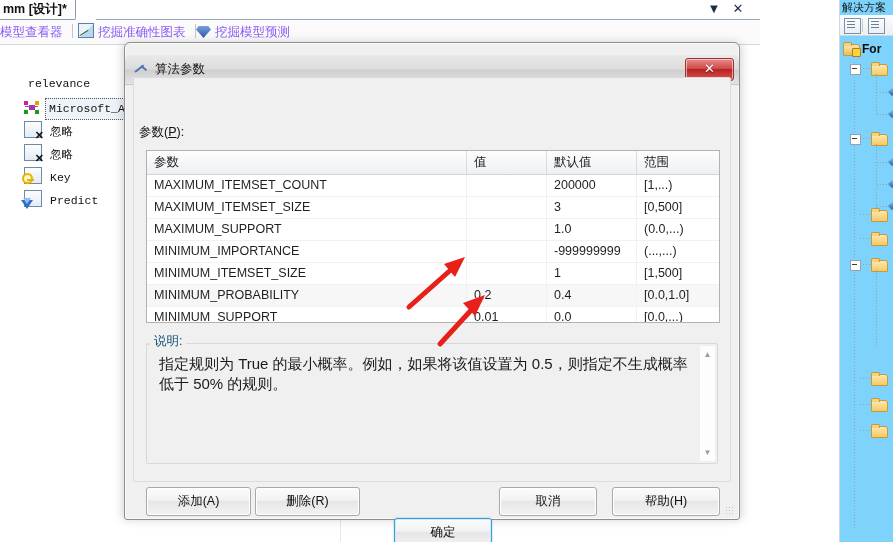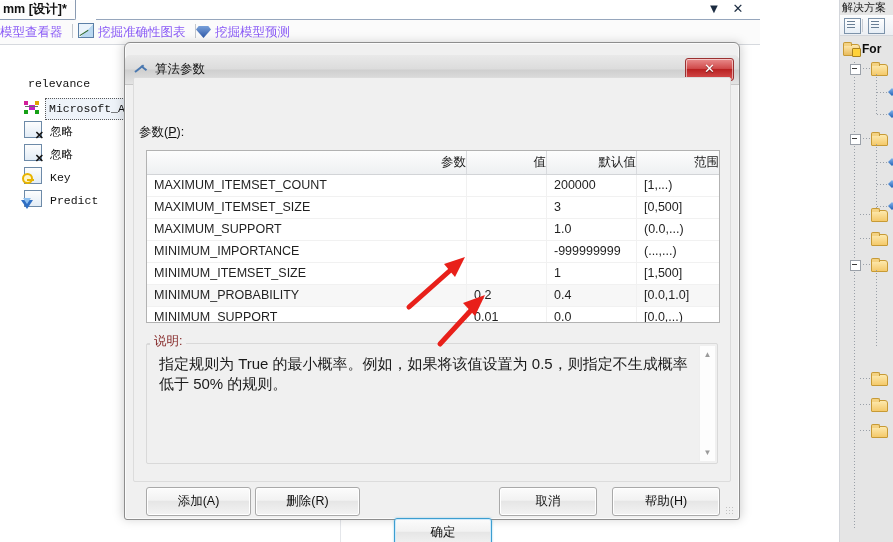--- a/index.html
+++ b/index.html
@@ -68,21 +68,21 @@
 
   .ti-pred{background:linear-gradient(180deg,#fdfdfd,#e2ecf6);border:1px solid #6d8aa8;}
   .ti-pred:before{content:"";position:absolute;left:-4px;bottom:-3px;width:0;height:0;border-left:6px solid transparent;border-right:6px solid transparent;border-top:9px solid #2f6fc4;}
   .ti-pred:after{content:"";position:absolute;left:-2px;bottom:2px;width:0;height:0;border-left:4px solid transparent;border-right:4px solid transparent;border-top:6px solid #8fc0f0;}
 
   .tree-vrule{position:absolute;left:340px;top:45px;bottom:0;width:1px;background:#e4e6ea;}
   .tree-scroll{position:absolute;left:330px;top:55px;width:8px;height:230px;background:#f1f1f1;}
   .tree-scroll i{position:absolute;left:1px;top:0;width:6px;height:120px;background:#cfcfcf;border-radius:3px;}
 
   
-  .se{position:absolute;right:0;top:0;width:53px;bottom:0;background:#e5e5e5;border-left:1px solid #d3d6db;}
+  .se{position:absolute;right:0;top:0;width:53px;bottom:0;background:#7dd3fc;border-left:1px solid #d3d6db;}
   .se-cap{position:absolute;left:2px;top:0;height:14px;line-height:14px;font-size:11px;color:#1a1a1a;white-space:nowrap;overflow:hidden;}
   .se-tb{position:absolute;left:0;top:15px;right:0;height:20px;background:linear-gradient(180deg,#fbfcfd,#eceff3);border-bottom:1px solid #d3d6db;}
   .se-tb .tbi{position:absolute;top:3px;width:15px;height:14px;background:linear-gradient(180deg,#fff,#e6eef6);border:1px solid #7d93aa;}
   .se-tb .tbi:after{content:"";position:absolute;left:2px;top:2px;width:8px;height:1px;box-shadow:0 0 0 #000,0 3px 0 #6a7f95,0 6px 0 #6a7f95;background:#6a7f95;}
   .se-tb .tsep{position:absolute;top:4px;left:22px;width:1px;height:13px;background:#c8ccd2;}
 
   .se-root{position:absolute;left:3px;top:40px;height:18px;line-height:18px;font-size:12px;font-weight:bold;color:#0b0b0b;white-space:nowrap;}
   .fi{position:absolute;width:16px;height:13px;}
   .fi:before{content:"";position:absolute;left:0;top:2px;width:15px;height:10px;
     background:linear-gradient(180deg,#fde9ae,#f4c96a);border:1px solid #c79a35;border-radius:1px 3px 1px 1px;}
@@ -126,30 +126,30 @@
     border:1px solid #dcdcdc;border-radius:2px;
   }
   .lbl-param{position:absolute;left:14px;top:52px;font-size:12.5px;color:#101010;}
   .u{text-decoration:underline;}
 
   
   .grid{
     position:absolute;left:21px;top:78px;width:572px;height:171px;
     background:#fff;border:1px solid #b2b2b2;overflow:hidden;
   }
-  .grid-head{display:flex;height:23px;background:linear-gradient(180deg,#fdfdfd,#eef0f2);border-bottom:1px solid #d2d4d7;text-align:right;}
+  .grid-head{display:flex;height:23px;background:linear-gradient(180deg,#fdfdfd,#eef0f2);border-bottom:1px solid #d2d4d7;}
   .grid-head div{font-size:12.5px;color:#1a1a1a;line-height:23px;padding-left:7px;border-right:1px solid #d9dbde;box-sizing:border-box;}
   .grid-row{display:flex;height:21px;border-bottom:1px solid #f1f1f1;}
   .grid-row div{font-size:12.5px;color:#1f1f1f;line-height:21px;padding-left:7px;border-right:1px solid #f1f1f1;box-sizing:border-box;overflow:hidden;white-space:nowrap;}
   .grid-row.alt{background:#f7f7f7;}
   .c-name{width:320px;} .c-val{width:80px;} .c-def{width:90px;} .c-rng{width:82px;border-right:none !important;}
 
   
   .desc-group{position:absolute;left:21px;top:262px;width:572px;height:130px;}
-  .desc-legend{position:absolute;left:4px;top:-1px;background:#f0f0f0;padding:0 4px;font-size:12.5px;color:#7f1d1d;z-index:2;}
+  .desc-legend{position:absolute;left:4px;top:-1px;background:#f0f0f0;padding:0 4px;font-size:12.5px;color:#0c4a6e;z-index:2;}
   .desc-frame{position:absolute;left:0;top:9px;right:0;bottom:0;border:1px solid #d9d9d9;border-radius:2px;background:#f0f0f0;}
   .desc-frame:before{content:"";position:absolute;left:0;top:0;width:4px;height:1px;background:#d9d9d9;}
   .desc-text{position:absolute;left:12px;top:10px;right:26px;font-size:15px;line-height:20px;color:#1a1a1a;}
   .desc-sb{position:absolute;right:2px;top:2px;bottom:2px;width:15px;background:#fdfdfd;border-left:1px solid #eee;}
   .sb-arrow{position:absolute;left:2px;width:11px;height:11px;color:#9a9a9a;font-size:8px;line-height:11px;text-align:center;}
 
   
   .btn{
     position:absolute;height:27px;border:1px solid #a9a9a9;border-radius:3px;
     background:linear-gradient(180deg,#fcfcfc 0%,#f2f2f2 45%,#e6e6e6 50%,#f3f3f3 100%);

